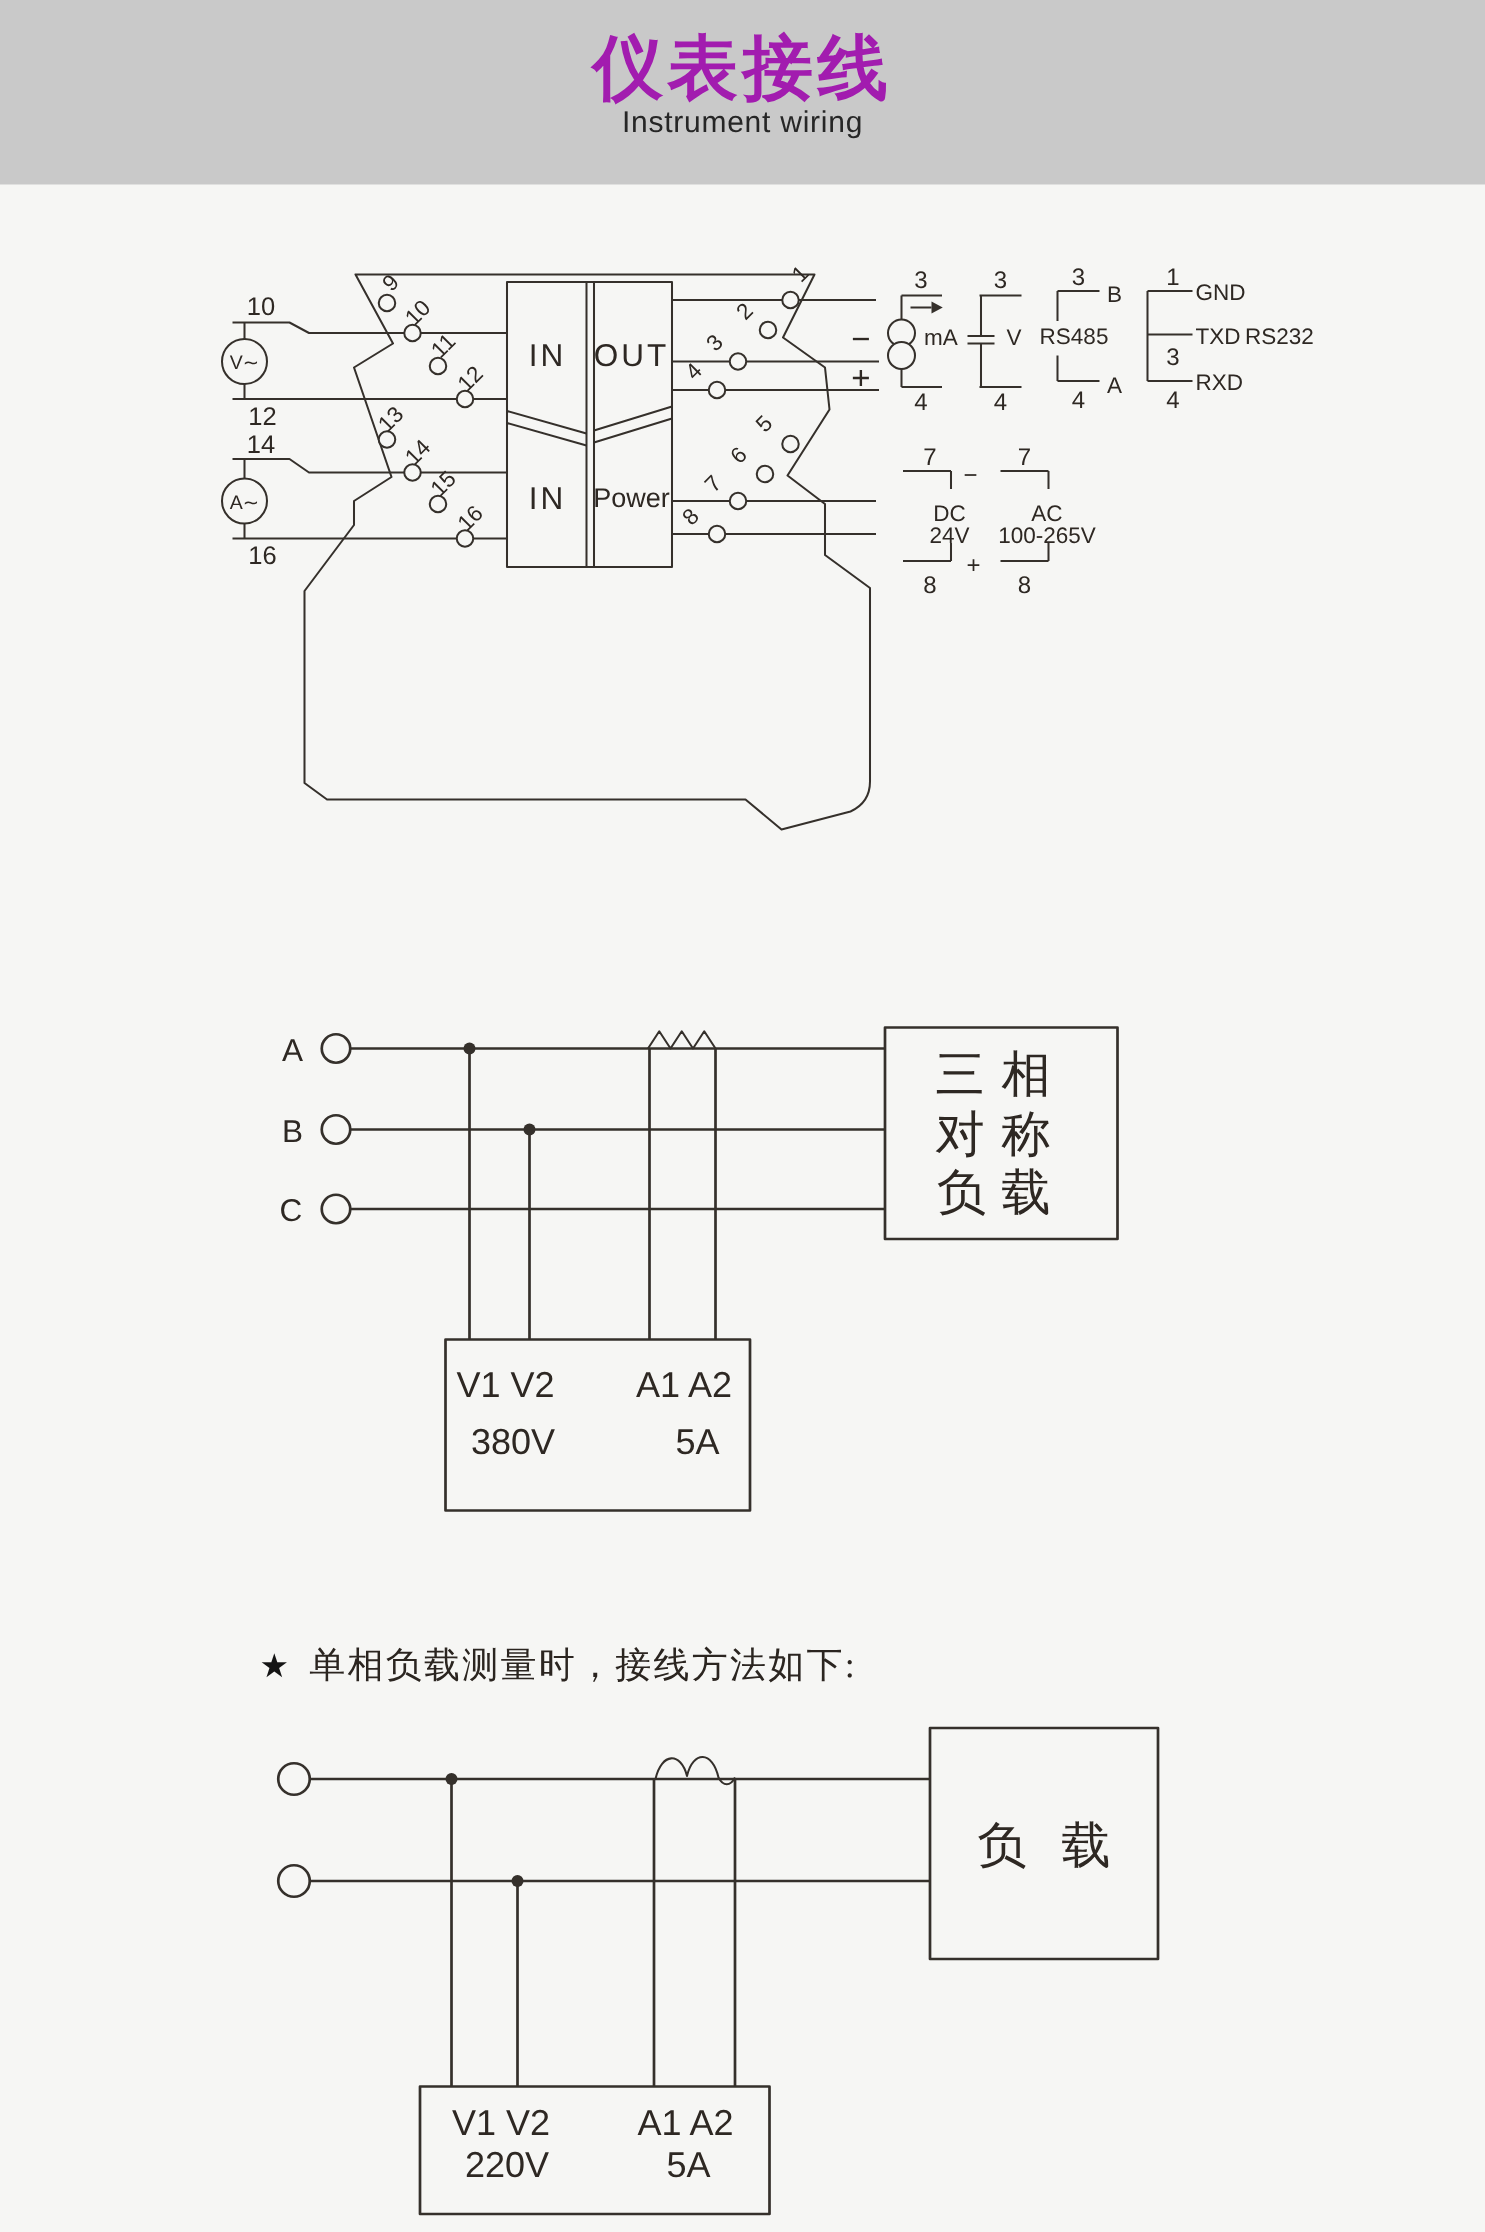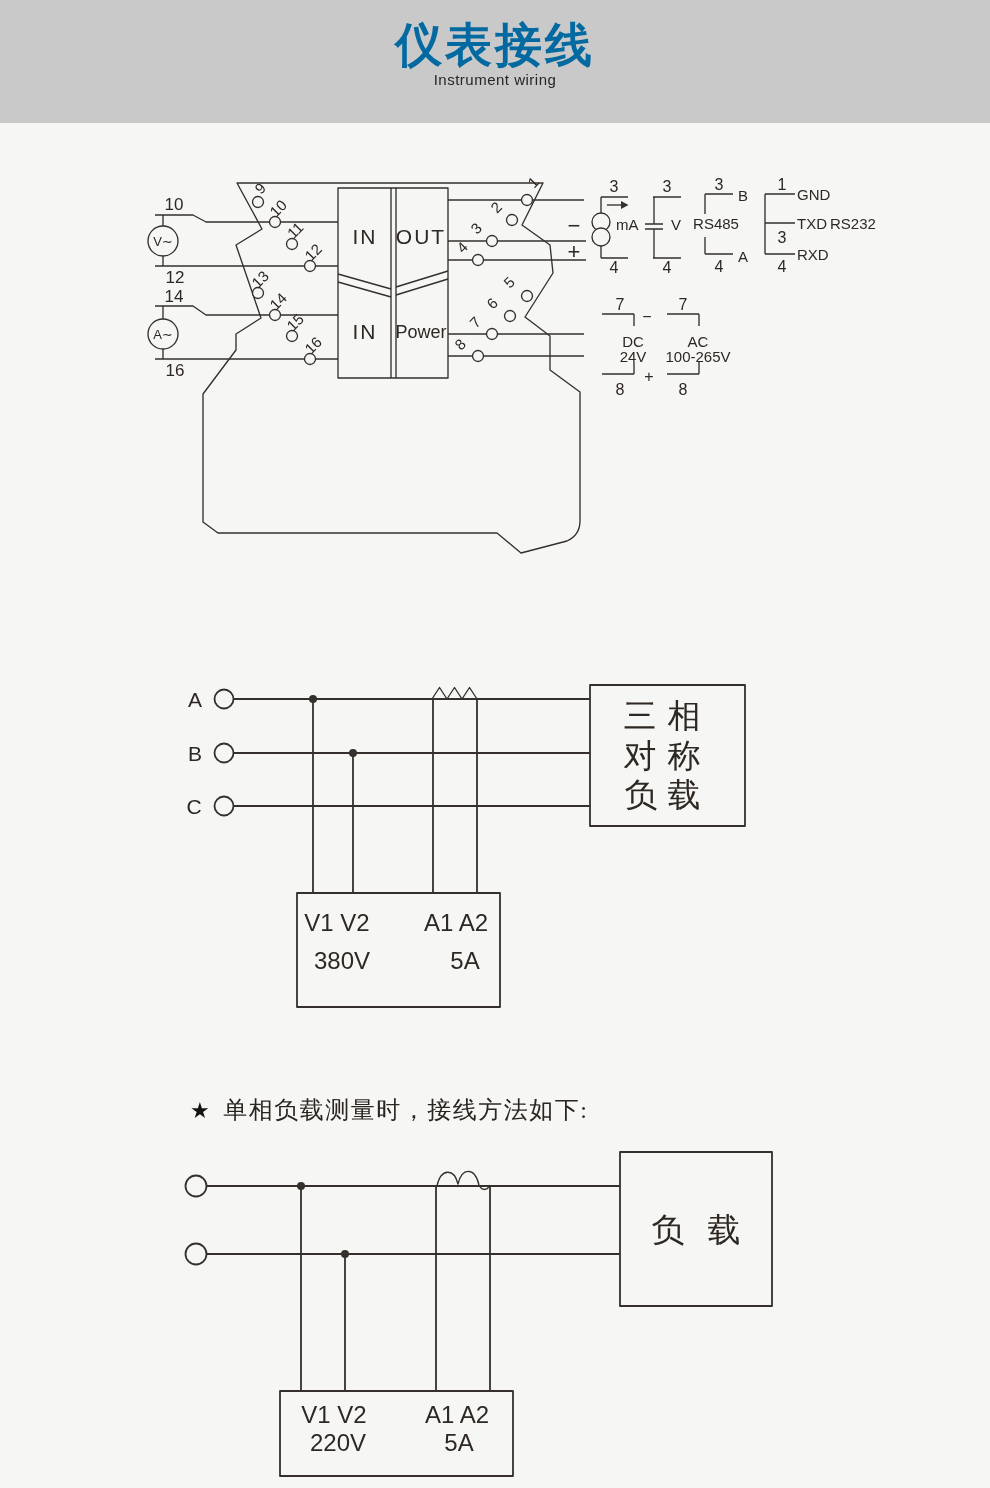--- a/index.html
+++ b/index.html
@@ -1,21 +1,21 @@
 <!DOCTYPE html>
 <html><head>
 <meta charset="utf-8">
 <style>
   html,body{margin:0;padding:0;}
   .page{position:relative;width:990px;height:1488px;background:#f6f6f4;overflow:hidden;
         font-family:"Liberation Sans","DejaVu Sans",sans-serif;}
   .header{position:absolute;left:0;top:0;width:990px;height:123px;background:#c9c9c9;text-align:center;}
-  .header h1{margin:14px 0 0 0;font-size:47px;font-weight:bold;color:#0369a1;letter-spacing:3px;
+  .header h1{margin:14px 0 0 0;font-size:47px;font-weight:bold;color:#a21caf;letter-spacing:3px;
              font-family:"Liberation Sans","DejaVu Sans",sans-serif;}
-  .header .sub{margin-top:-6px;font-size:15px;color:#262626;letter-spacing:0.5px;}
+  .header .sub{margin-top:-6px;font-size:20px;color:#262626;letter-spacing:0.5px;}
   .sec-title{position:absolute;font-family:"Liberation Serif","DejaVu Serif",serif;
              font-size:24px;color:#2b2520;letter-spacing:1.5px;white-space:nowrap;}
   .sec-title .star{font-size:22px;margin-right:12px;color:#141414;font-family:"DejaVu Sans",sans-serif;}
   svg{position:absolute;left:0;top:0;}
   .ln{fill:none;stroke:#35302b;stroke-width:1.35;stroke-linejoin:round;}
   .ln2{fill:none;stroke:#35302b;stroke-width:1.8;stroke-linejoin:round;}
   .tc{fill:#f6f6f4;stroke:#35302b;stroke-width:1.35;}
   .tc2{fill:#f6f6f4;stroke:#35302b;stroke-width:1.8;}
   .dot{fill:#35302b;stroke:none;}
   .ah{fill:#35302b;stroke:none;}
@@ -37,21 +37,21 @@
 <body>
 
 <div class="page">
 
   <div class="header">
     <h1>仪表接线</h1>
     <div class="sub">Instrument wiring</div>
   </div>
 
 
-  <div class="sec-title" style="left:190px;top:1094px;">
+  <div class="sec-title" style="left:173px;top:1094px;">
     <span class="star">★</span><span>单相负载测量时，接线方法如下:</span>
   </div>
 
   <svg width="990" height="1488" viewBox="0 0 990 1488">
 
     <g>
 
       <path class="ln" d="M237,183 H543 L522,225 L550,245 L553,273 L525,317 L550,336 L550,370 L580,392 V521 Q580,535 567,541 L521,553 L497,533 H218 L203,522 V394 L227,362 L236,350 V334 L261,318 L236,245 L262,229 Z"></path>
 
       <rect class="ln" x="338" y="188" width="110" height="190"></rect>

